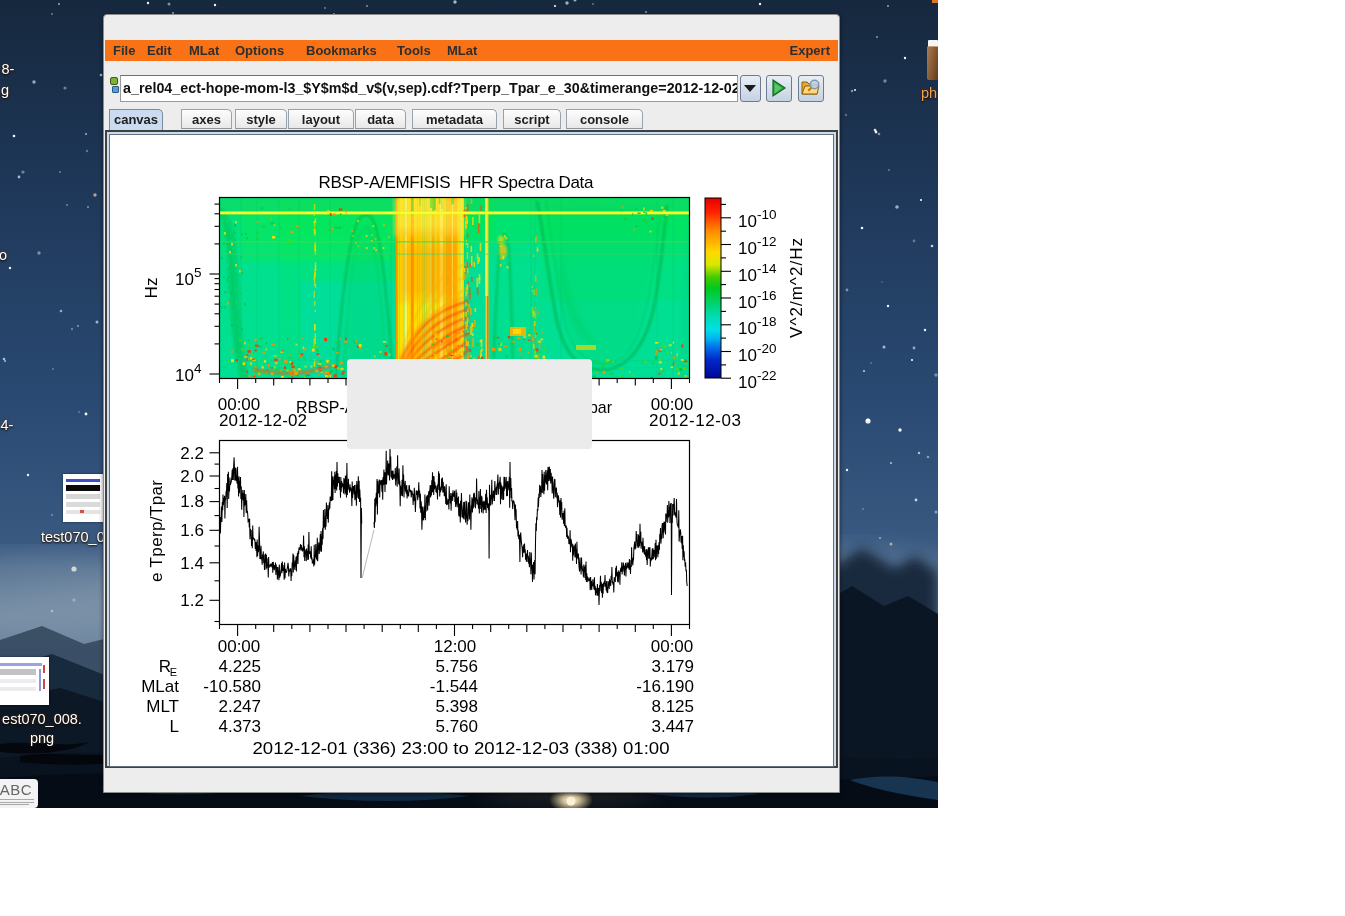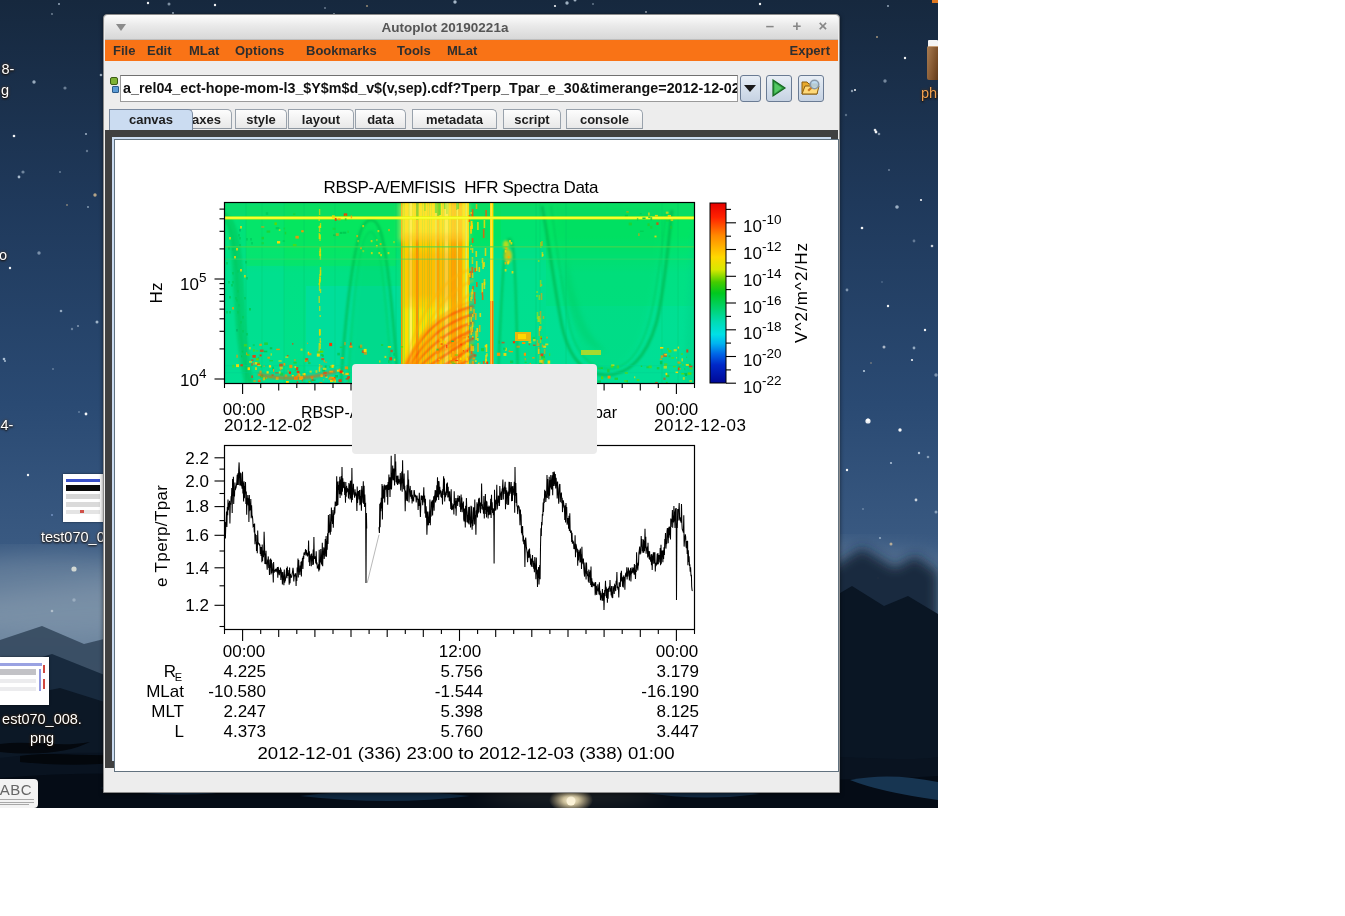--- a/index.html
+++ b/index.html
@@ -25,21 +25,21 @@
  border:1px solid #9a9a9a;border-top-color:#707070;font-size:14.3px;font-weight:bold;color:#111;
  line-height:25px;white-space:nowrap;overflow:hidden;padding-left:2px}
 .nbtn{position:absolute;top:14px;width:21px;height:27px;
  background:linear-gradient(#e8eef5,#d6e0ec 50%,#c6d2e2);border:1.5px solid #6a7b93;border-radius:3px}
 #tabbar{position:absolute;left:1px;top:94px;width:733px;height:21px;background:#ededed}
 .tab{position:absolute;top:0;height:20px;background:linear-gradient(#fdfdfd,#e8e8e8);
  border:1px solid #99a2ac;border-bottom:1px solid #8d96a0;font-size:13px;font-weight:bold;color:#1d1d1d;
  text-align:center;line-height:19px;border-radius:0 5px 0 0}
 .tabsel{background:#cbdcf1;border:1px solid #7a8aa0;border-bottom:none;height:21px;z-index:3}
 #tabpanel{position:absolute;left:1px;top:115px;width:733px;height:638px;background:#cbdcf1;
- border:7px solid #404040}
+ border:2px solid #404040}
 #canvas{position:absolute;left:2px;top:2px;width:725px;height:633px;background:#fff;
  border:1px solid #62727f}
 #statusbar{position:absolute;left:1px;top:753px;width:733px;height:24px;background:#ededed;
  border-top:1px solid #bcbcbc;font-size:11.5px;color:#222;line-height:22px;padding-left:21px}
 #popup{position:absolute;left:237px;top:224px;width:245px;height:90px;background:#ebebeb;border-radius:4px}
 .dlab{position:absolute;color:#fff;font-size:14.5px;text-shadow:0 1px 2px #000,0 0 3px rgba(120,60,0,.8);text-align:center}
 </style></head>
 <body>
 <div id="desktop">
 <svg width="938" height="808" viewBox="0 0 938 808">
@@ -377,27 +377,20 @@
  <div style="font-size:15px;color:#666;text-align:center;margin-top:2px;letter-spacing:0.5px">ABC</div>
  <div style="margin:1px 4px 0 4px">
   <div style="height:1px;background:#a8a8a8;margin-bottom:1.5px"></div>
   <div style="height:1px;background:#a8a8a8;margin-bottom:1.5px"></div>
   <div style="height:1px;background:#a8a8a8;width:85%"></div>
  </div>
 </div>
 </div>
 
 <div id="win">
- <div id="titlebar">
-  <div id="tri"></div>
-  <div id="title">Autoplot 20190221a</div>
-  <div class="wbtn" style="left:655px">–</div>
-  <div class="wbtn" style="left:682px">+</div>
-  <div class="wbtn" style="left:708px">×</div>
- </div>
  <div id="menubar">
   <div class="mi" style="left:8px">File</div>
   <div class="mi" style="left:42px">Edit</div>
   <div class="mi" style="left:84px">MLat</div>
   <div class="mi" style="left:130px">Options</div>
   <div class="mi" style="left:201px">Bookmarks</div>
   <div class="mi" style="left:292px">Tools</div>
   <div class="mi" style="left:342px">MLat</div>
   <div class="mi" style="right:8px">Expert</div>
  </div>
@@ -419,21 +412,21 @@
   <div class="nbtn" style="left:693px;width:26px">
    <svg width="23" height="24" viewBox="0 0 23 24">
     <path d="M3 6 L8 6 L10 8 L18 8 L18 18 L3 18 Z" fill="#e8a92d" stroke="#8a5f10" stroke-width="1"></path>
     <path d="M3 18 L6 10 L20 10 L18 18 Z" fill="#ffd978" stroke="#8a5f10" stroke-width="1"></path>
     <circle cx="15.5" cy="8.5" r="4.2" fill="#b8d8f0" fill-opacity="0.85" stroke="#8898a8" stroke-width="1.6"></circle>
     <line x1="12.3" y1="11.7" x2="9.2" y2="14.8" stroke="#c87820" stroke-width="2.2"></line>
    </svg>
   </div>
  </div>
  <div id="tabbar">
-  <div class="tab tabsel" style="left:4px;width:84px">canvas</div>
+  <div class="tab tabsel" style="left:4px;width:54px">canvas</div>
   <div class="tab" style="left:76px;width:51px">axes</div>
   <div class="tab" style="left:130px;width:52px">style</div>
   <div class="tab" style="left:183px;width:66px">layout</div>
   <div class="tab" style="left:250px;width:51px">data</div>
   <div class="tab" style="left:307px;width:85px">metadata</div>
   <div class="tab" style="left:398px;width:58px">script</div>
   <div class="tab" style="left:461px;width:77px">console</div>
  </div>
  <div id="tabpanel">
   <div id="canvas">

